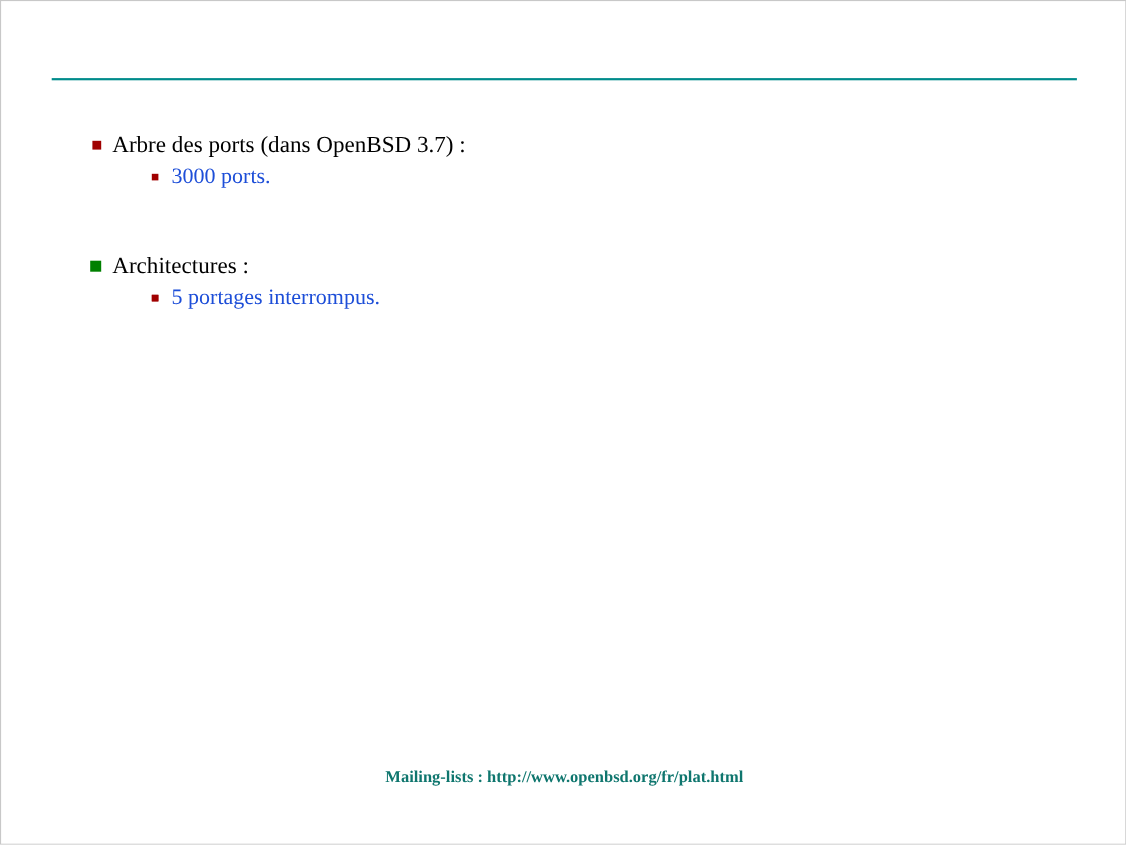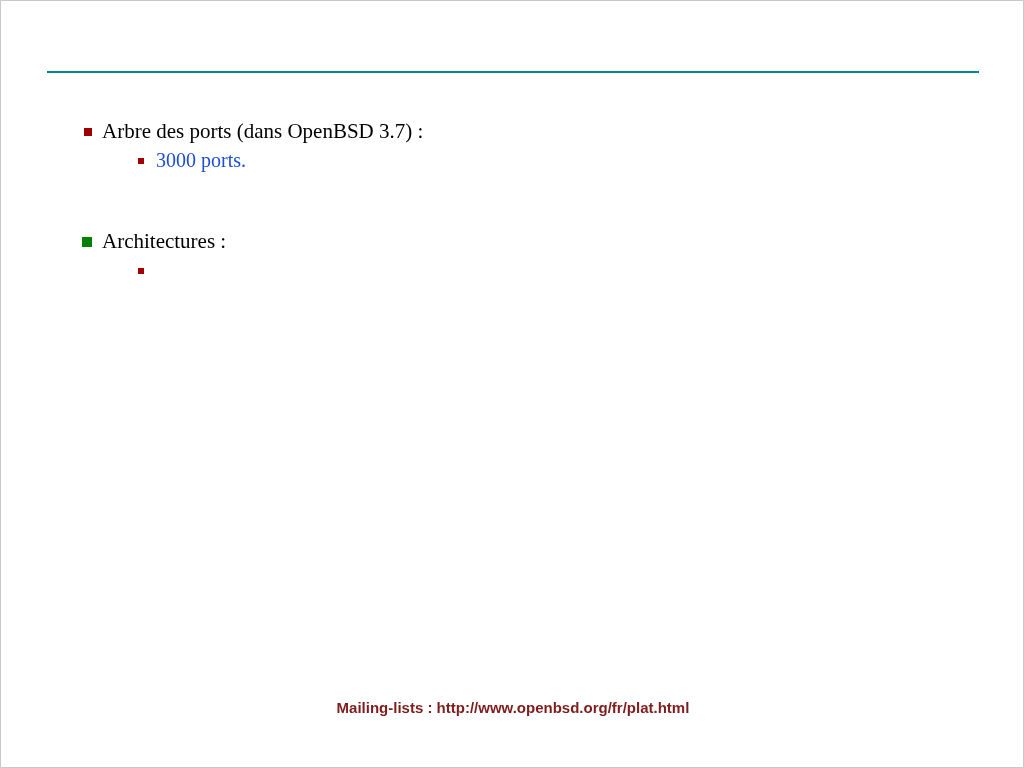--- a/index.html
+++ b/index.html
@@ -101,24 +101,24 @@
   }
   .group2 li.l2 > .bullet2 {
     background: #a00000;
   }
   .footer {
     position: absolute;
     left: 0;
     top: 698px;
     width: 1024px;
     text-align: center;
-    font-family: Liberation Sans, sans-serif;
+    font-family: Liberation Serif, serif;
     font-weight: bold;
     font-size: 15px;
-    color: #7f1d1d;
+    color: #0f766e;
   }
 </style>
 </head>
 <body>
 
 <div class="slide">
 
   <div class="title-rule"></div>
 
   <div class="content">
@@ -142,20 +142,21 @@
       <ul class="level1">
         <li class="l1">
           <span class="bullet1"></span>
           <span>Architectures :</span>
           <ul class="level2">
             <li class="l2">
               <span class="bullet2"></span>
             </li>
             <li class="l2">
               <span class="bullet2"></span>
+              <span>5 portages interrompus.</span>
             </li>
           </ul>
         </li>
       </ul>
     </div>
 
   </div>
 
   <div class="footer">Mailing-lists : http://www.openbsd.org/fr/plat.html</div>
 

